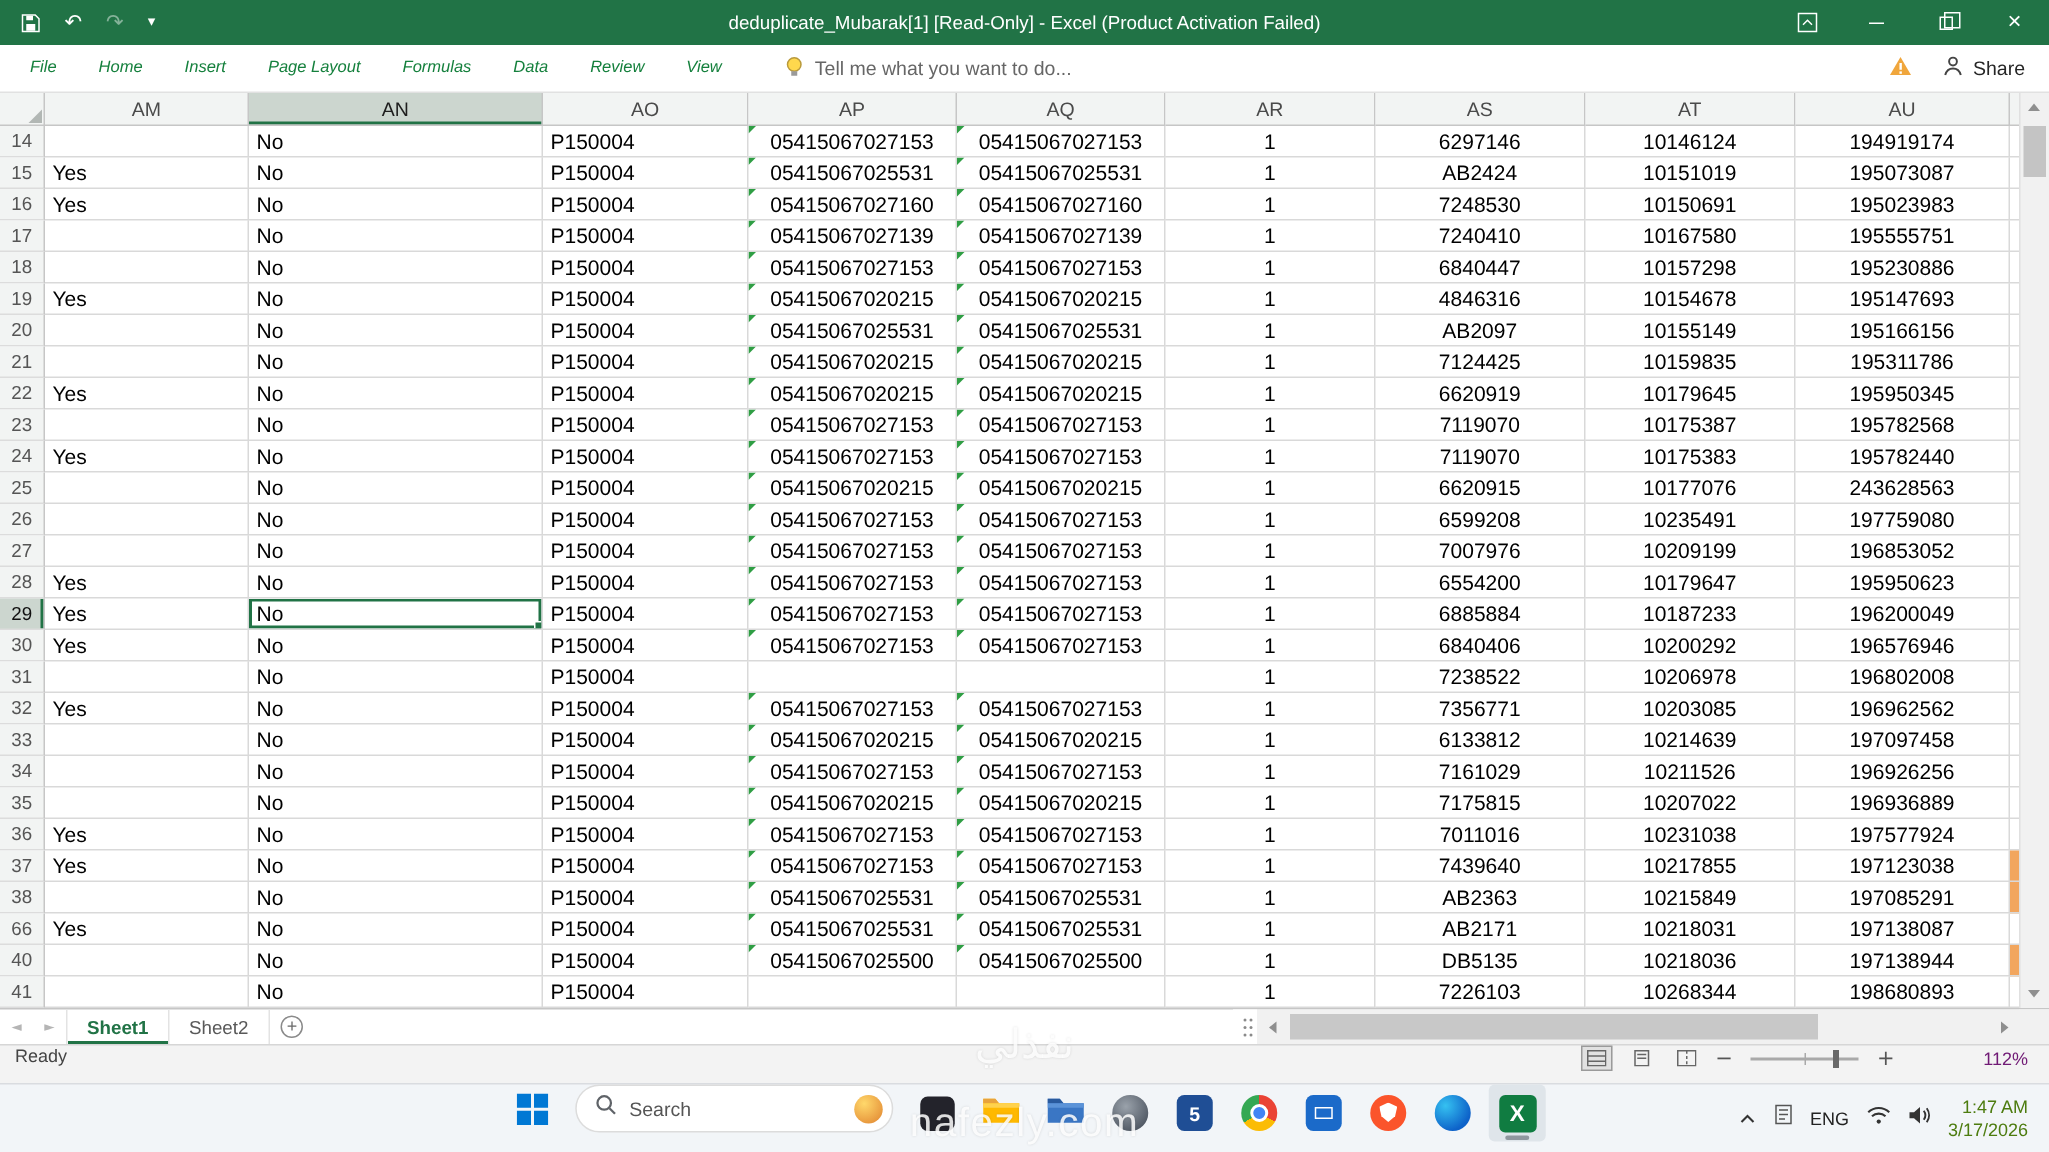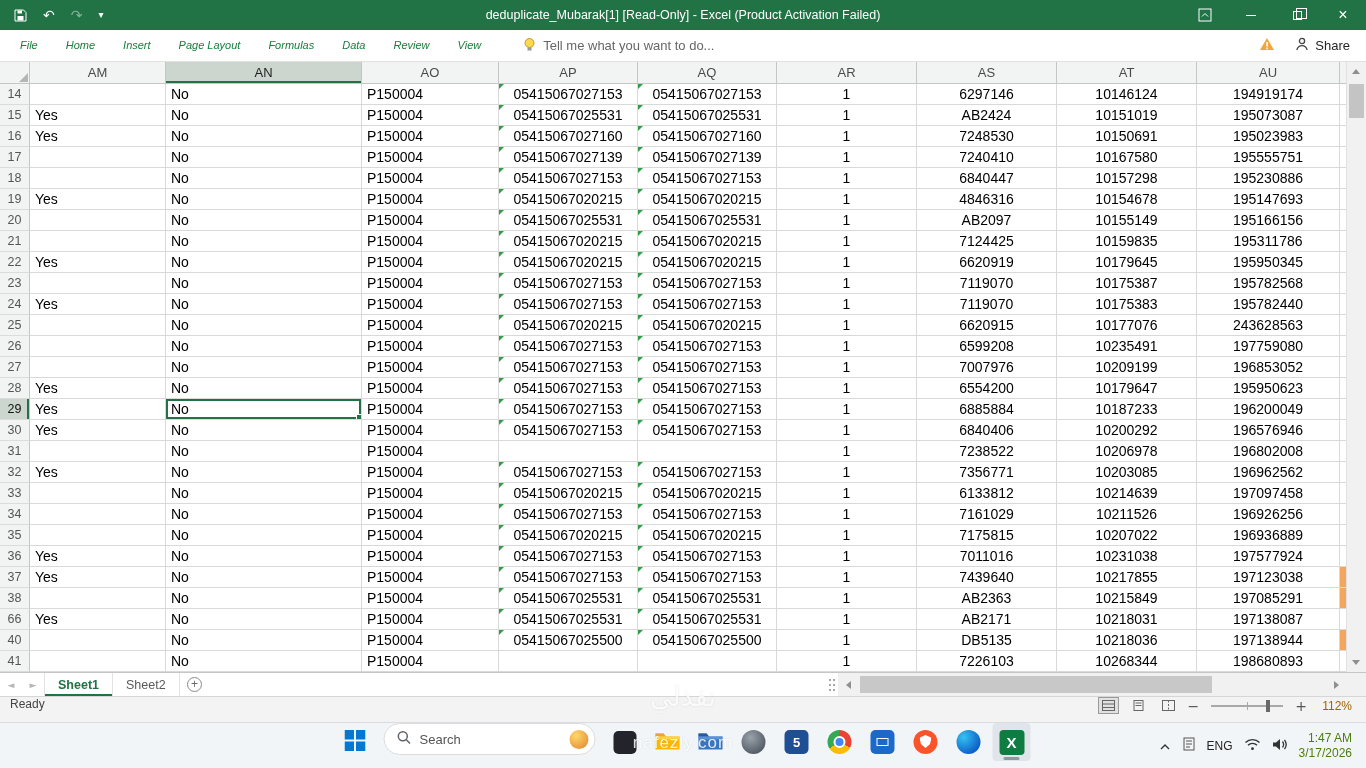--- a/index.html
+++ b/index.html
@@ -97,21 +97,21 @@
   .status{position:absolute;top:696px;left:0;right:0;height:26px;background:#f3f3f3;
           border-top:1px solid #d6d6d6;display:flex;align-items:flex-start;font-size:12px;color:#444;}
   .ready{padding-left:10px;}
   .status-right{margin-left:auto;display:flex;align-items:center;gap:9px;padding-right:14px;}
   .viewbtn{display:flex;align-items:center;justify-content:center;padding:2px 3px;border:1px solid transparent;}
   .viewbtn.active{background:#e1e1e1;border:1px solid #9a9a9a;}
   .zbtn{font-size:14px;color:#555;font-family:"DejaVu Sans",sans-serif;}
   .zslider{width:72px;height:2px;background:#a9a9a9;position:relative;margin:0 3px;}
   .zslider::before{content:"";position:absolute;left:50%;top:-3px;width:1px;height:8px;background:#a9a9a9;}
   .zhandle{position:absolute;left:76%;top:-5px;width:4px;height:12px;background:#696969;}
-  .zoomtext{width:36px;text-align:right;color:#a16207;}
+  .zoomtext{width:36px;text-align:right;color:#701a75;margin-left:44px;}
 
   
   .taskbar{position:absolute;top:722px;left:0;right:0;height:46px;background:#f2f5f8;
            border-top:1px solid #d9dce0;}
   .tb-center{position:absolute;left:50%;top:0;height:100%;transform:translateX(-50%);
              display:flex;align-items:flex-start;gap:5px;}
   .tbi{width:38px;height:38px;border-radius:4px;display:flex;align-items:center;justify-content:center;
        position:relative;flex:none;}
   .tbi.active{background:#dfe5ea;}
   .tbi.active::after{content:"";position:absolute;bottom:1px;left:50%;transform:translateX(-50%);
@@ -136,21 +136,21 @@
   .xlicon{width:25px;height:25px;border-radius:4px;background:#107c41;color:#fff;font-weight:bold;font-size:15px;
           display:flex;align-items:center;justify-content:center;}
   .tb-right{position:absolute;right:0;top:0;height:100%;display:flex;align-items:center;gap:11px;padding-right:14px;}
   .lang{font-size:12px;color:#222;}
   .clock{font-size:12px;color:#4d7c0f;text-align:right;line-height:15px;}
 
   
   .wm{position:absolute;left:0;right:0;text-align:center;color:rgba(255,255,255,.85);pointer-events:none;z-index:60;
       text-shadow:0 0 2px rgba(0,0,0,.12);}
   .wm1{top:681px;font-size:27px;font-family:"DejaVu Sans",sans-serif;}
-  .wm2{top:733px;font-size:17px;letter-spacing:1px;}
+  .wm2{top:733px;font-size:27px;letter-spacing:1px;}
 </style>
 </head>
 <body>
 
 <div class="screen">
 
   <div class="titlebar">
     <div class="qat">
       <span class="qat-btn">
         <svg width="13" height="13" viewBox="0 0 13 13">

